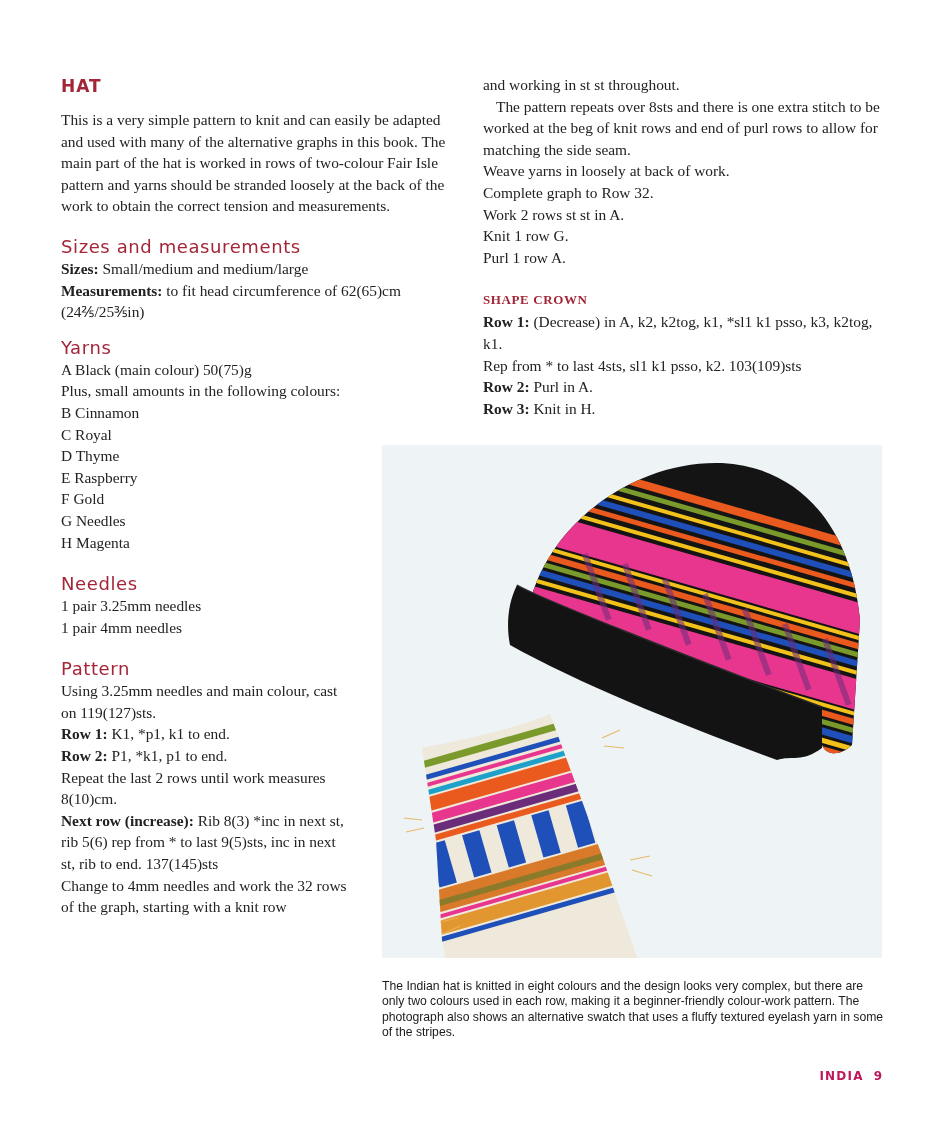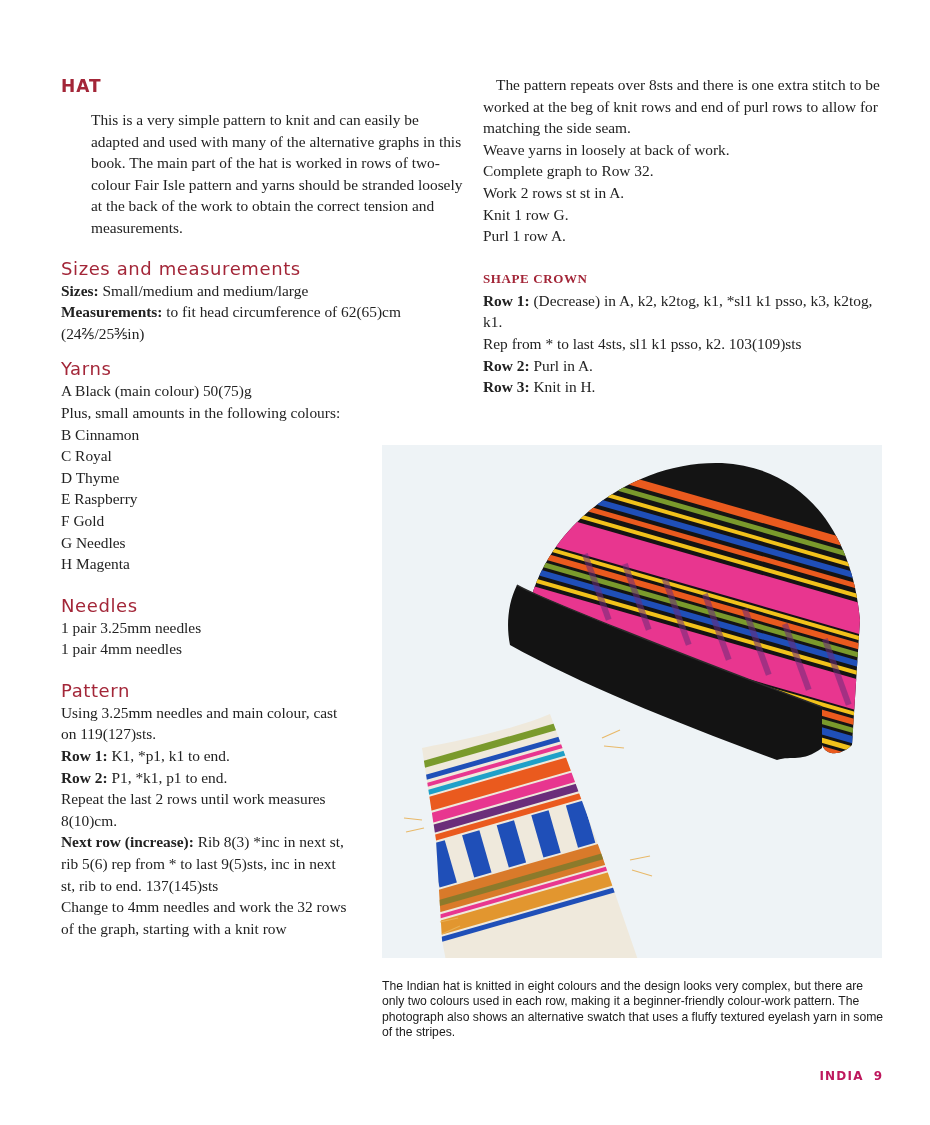--- a/index.html
+++ b/index.html
@@ -23,21 +23,21 @@
     .caption { position: absolute; left: 382px; top: 967px; width: 505px; font-family: "Liberation Sans", sans-serif; font-size: 12.2px; line-height: 15.2px; color: #1b1b1b; }
 
     .folio { position: absolute; right: 48px; top: 1069px; font-family: "DejaVu Sans", sans-serif; font-size: 12px; font-weight: bold; color: #be185d; letter-spacing: 1.2px; }
     .folio .num { margin-left: 10px; letter-spacing: 0; }
   </style>
 </head>
 <body>
 
 <div class="col col-left">
   <h1 class="h-main">HAT</h1>
-  <p class="p" style="margin-bottom:19px;margin-left:30px;">This is a very simple pattern to knit and can easily be adapted and used with many of the alternative graphs in this book. The main part of the hat is worked in rows of two-colour Fair Isle pattern and yarns should be stranded loosely at the back of the work to obtain the correct tension and measurements.</p>
+  <p class="p" style="margin-bottom:19px;">This is a very simple pattern to knit and can easily be adapted and used with many of the alternative graphs in this book. The main part of the hat is worked in rows of two-colour Fair Isle pattern and yarns should be stranded loosely at the back of the work to obtain the correct tension and measurements.</p>
 
   <div class="section">
     <h2 class="h-sec">Sizes and measurements</h2>
     <p class="p"><b>Sizes:</b><span> Small/medium and medium/large</span></p>
     <p class="p"><b>Measurements:</b><span> to fit head circumference of 62(65)cm (24⅖/25⅗in)</span></p>
   </div>
 
   <div class="section" style="margin-top:8px;">
     <h2 class="h-sec">Yarns</h2>
     <p class="p">A Black (main colour) 50(75)g</p>
@@ -63,20 +63,21 @@
     <p class="p">Using 3.25mm needles and main colour, cast on 119(127)sts.</p>
     <p class="p"><b>Row 1:</b><span> K1, *p1, k1 to end.</span></p>
     <p class="p"><b>Row 2:</b><span> P1, *k1, p1 to end.</span></p>
     <p class="p">Repeat the last 2 rows until work measures 8(10)cm.</p>
     <p class="p"><b>Next row (increase):</b><span> Rib 8(3) *inc in next st, rib 5(6) rep from * to last 9(5)sts, inc in next st, rib to end. 137(145)sts</span></p>
     <p class="p">Change to 4mm needles and work the 32 rows of the graph, starting with a knit row</p>
   </div>
 </div>
 
 <div class="col col-right">
+  <p class="p">and working in st st throughout.</p>
   <p class="p indent">The pattern repeats over 8sts and there is one extra stitch to be worked at the beg of knit rows and end of purl rows to allow for matching the side seam.</p>
   <p class="p">Weave yarns in loosely at back of work.</p>
   <p class="p">Complete graph to Row 32.</p>
   <p class="p">Work 2 rows st st in A.</p>
   <p class="p">Knit 1 row G.</p>
   <p class="p">Purl 1 row A.</p>
 
   <div style="margin-top:21px;">
     <h2 class="h-caps">SHAPE CROWN</h2>
     <p class="p"><b>Row 1:</b><span> (Decrease) in A, k2, k2tog, k1, *sl1 k1 psso, k3, k2tog, k1.</span></p>

